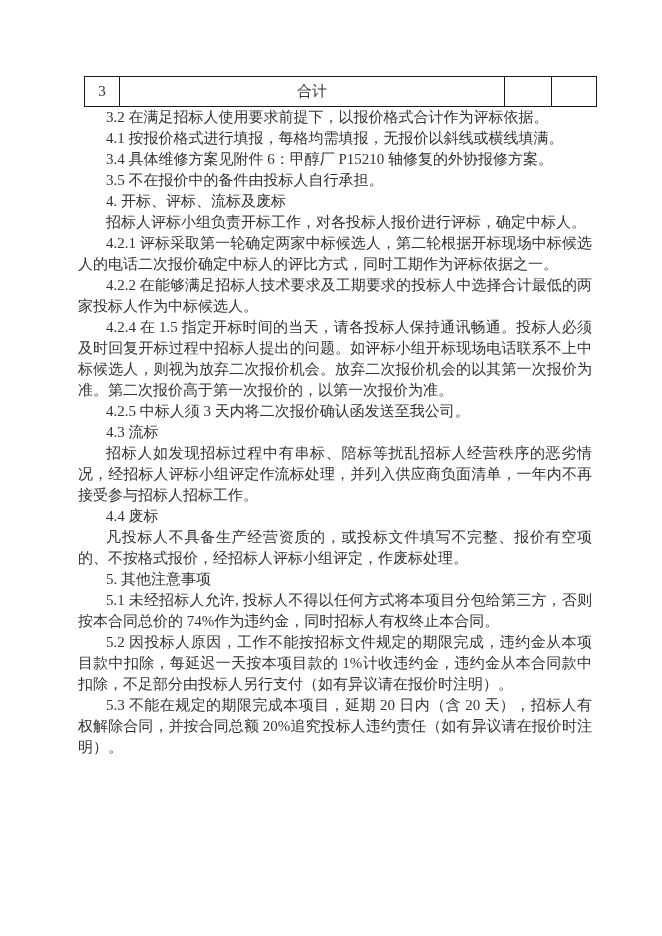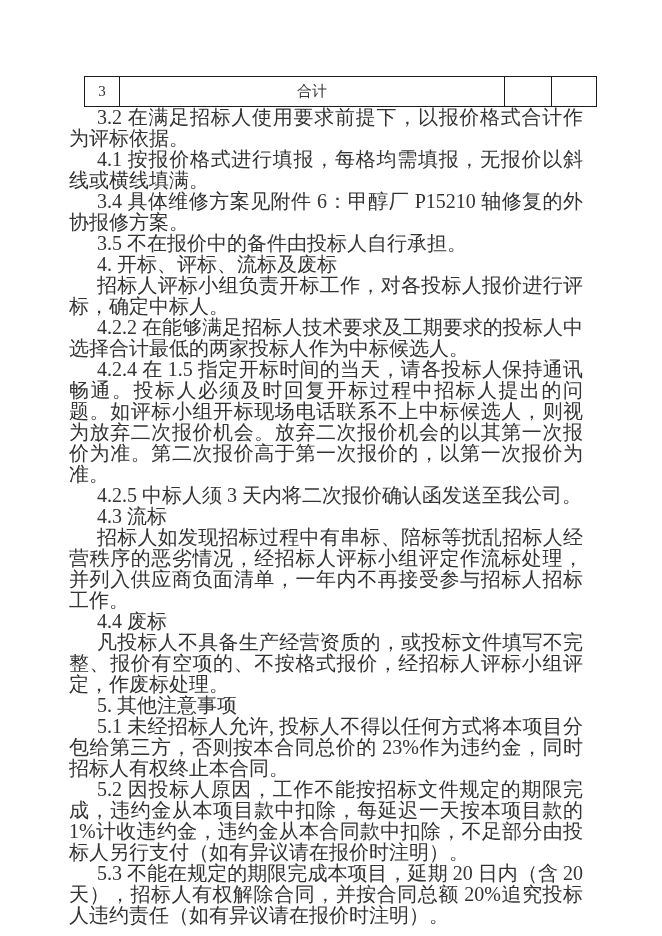--- a/index.html
+++ b/index.html
@@ -32,24 +32,24 @@
     text-align: center;
     vertical-align: middle;
     color: #333333;
   }
   .doc-table td.c1 { width: 34px; }
   .doc-table td.c2 { width: 384px; }
   .doc-table td.c3 { width: 46px; }
   .doc-table td.c4 { width: 44px; }
   .content {
     position: absolute;
-    left: 69px;
+    left: 78px;
     top: 107px;
     width: 514px;
-    font-size: 20px;
+    font-size: 15px;
     line-height: 21px;
     text-align: justify;
     color: #333333;
   }
   .content p.para {
     margin: 0;
     padding: 0;
     text-indent: 28px;
   }
 </style>
@@ -69,26 +69,27 @@
   </tbody>
     </table>
 
   <div class="content">
       <p class="para">3.2 在满足招标人使用要求前提下，以报价格式合计作为评标依据。</p>
       <p class="para">4.1 按报价格式进行填报，每格均需填报，无报价以斜线或横线填满。</p>
       <p class="para">3.4 具体维修方案见附件 6：甲醇厂 P15210 轴修复的外协报修方案。</p>
       <p class="para">3.5 不在报价中的备件由投标人自行承担。</p>
       <p class="para">4. 开标、评标、流标及废标</p>
       <p class="para">招标人评标小组负责开标工作，对各投标人报价进行评标，确定中标人。</p>
+      <p class="para">4.2.1 评标采取第一轮确定两家中标候选人，第二轮根据开标现场中标候选人的电话二次报价确定中标人的评比方式，同时工期作为评标依据之一。</p>
       <p class="para">4.2.2 在能够满足招标人技术要求及工期要求的投标人中选择合计最低的两家投标人作为中标候选人。</p>
       <p class="para">4.2.4 在 1.5 指定开标时间的当天，请各投标人保持通讯畅通。投标人必须及时回复开标过程中招标人提出的问题。如评标小组开标现场电话联系不上中标候选人，则视为放弃二次报价机会。放弃二次报价机会的以其第一次报价为准。第二次报价高于第一次报价的，以第一次报价为准。</p>
       <p class="para">4.2.5 中标人须 3 天内将二次报价确认函发送至我公司。</p>
       <p class="para">4.3 流标</p>
       <p class="para">招标人如发现招标过程中有串标、陪标等扰乱招标人经营秩序的恶劣情况，经招标人评标小组评定作流标处理，并列入供应商负面清单，一年内不再接受参与招标人招标工作。</p>
       <p class="para">4.4 废标</p>
       <p class="para">凡投标人不具备生产经营资质的，或投标文件填写不完整、报价有空项的、不按格式报价，经招标人评标小组评定，作废标处理。</p>
       <p class="para">5. 其他注意事项</p>
-      <p class="para">5.1 未经招标人允许, 投标人不得以任何方式将本项目分包给第三方，否则按本合同总价的 23%作为违约金，同时招标人有权终止本合同。</p>
+      <p class="para">5.1 未经招标人允许, 投标人不得以任何方式将本项目分包给第三方，否则按本合同总价的 74%作为违约金，同时招标人有权终止本合同。</p>
       <p class="para">5.2 因投标人原因，工作不能按招标文件规定的期限完成，违约金从本项目款中扣除，每延迟一天按本项目款的 1%计收违约金，违约金从本合同款中扣除，不足部分由投标人另行支付（如有异议请在报价时注明）。</p>
       <p class="para">5.3 不能在规定的期限完成本项目，延期 20 日内（含 20 天），招标人有权解除合同，并按合同总额 20%追究投标人违约责任（如有异议请在报价时注明）。</p>
     </div>
 
 </div>
 
 </body></html>

